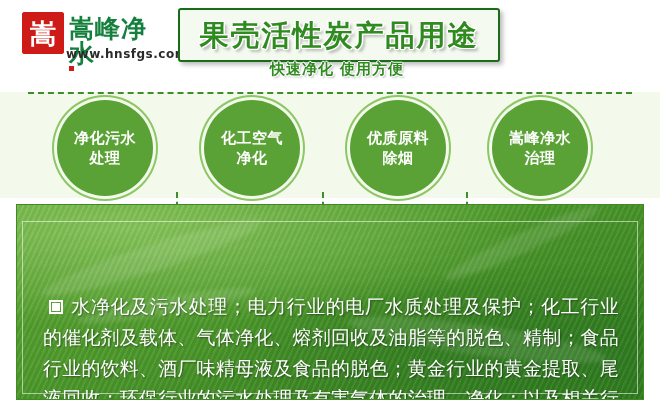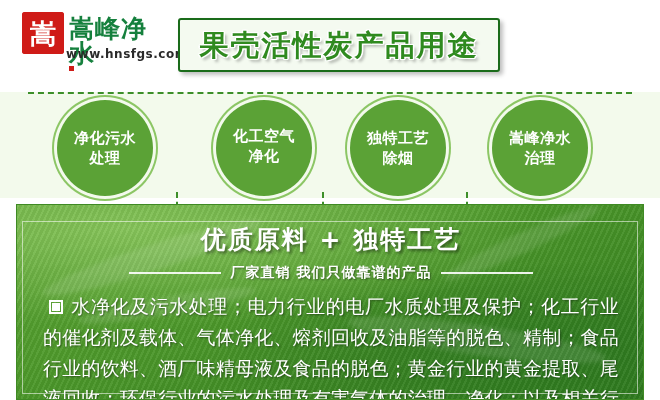--- a/index.html
+++ b/index.html
@@ -33,21 +33,21 @@
   .logo-url{
     position:absolute;left:44px;top:35px;
     font-size:12px;color:#2b2b2b;letter-spacing:.5px;font-weight:700;
   }
   .logo-url-dot{
     display:inline-block;width:5px;height:5px;background:#cf1b17;
     margin-left:3px;vertical-align:1px;
   }
 
   .title-box{
-    position:absolute;left:178px;top:18px;width:318px;height:50px;
+    position:absolute;left:178px;top:8px;width:318px;height:50px;
     background:#f4faf0;border:2px solid #1a6b1a;border-radius:3px;
     box-shadow:3px 3px 4px rgba(0,0,0,.25);
     display:flex;align-items:center;justify-content:center;
   }
   .title-text{
     font-size:29px;line-height:1;font-weight:700;color:#2f8a1f;
     letter-spacing:2px;
     -webkit-text-stroke:0px;
     text-shadow:
        1.4px 0 0 #ffffff,-1.4px 0 0 #ffffff,0 1.4px 0 #ffffff,0 -1.4px 0 #ffffff,
@@ -79,21 +79,21 @@
     background:#5ba236;
     box-shadow:0 0 0 3px #f3faec,0 0 0 5px #8cc665;
     display:flex;align-items:center;justify-content:center;
     text-align:center;
   }
   .circle-label{
     color:#ffffff;font-size:15px;font-weight:700;line-height:1.35;
     letter-spacing:.5px;white-space:pre-line;
   }
   .c0{left:57px;}
-  .c1{left:216px;font-family:Liberation Mono, monospace;}
+  .c1{left:204px;}
   .c2{left:350px;}
   .c3{left:492px;}
 
   .connector{position:absolute;top:96px;width:2px;height:100px;}
   .connector i{
     position:absolute;left:0;top:0;width:0;height:84px;
     border-left:2px dashed #3d8f2a;
   }
   .connector b{
     position:absolute;left:-3px;top:86px;width:8px;height:10px;
@@ -172,37 +172,38 @@
       <div class="logo-word">嵩峰净水</div>
       <div class="logo-url">
         <span>www.hnsfgs.com</span><i class="logo-url-dot"></i>
       </div>
     </div>
 
     <div class="title-box">
       <div class="title-text">果壳活性炭产品用途</div>
     </div>
 
+    <div class="subtitle">快速净化 使用方便</div>
   </div>
 
   <div class="band"></div>
   <div class="band-rule"></div>
 
   <div class="circles">
 
     <div class="circle c0">
       <div class="circle-label">净化污水
 处理</div>
     </div>
     <div class="circle c1">
       <div class="circle-label">化工空气
 净化</div>
     </div>
     <div class="circle c2">
-      <div class="circle-label">独特工艺
+      <div class="circle-label">优质原料
 除烟</div>
     </div>
     <div class="circle c3">
       <div class="circle-label">嵩峰净水
 治理</div>
     </div>
 
     <div class="connector k0">
         <i></i>
         <b></b>
@@ -216,27 +217,19 @@
         <b></b>
       </div>
   </div>
 
   <div class="panel">
     <div class="leaf l1"></div>
     <div class="leaf l2"></div>
     <div class="leaf l3"></div>
     <div class="leaf l4"></div>
 
-    <div class="panel-head">
-      <div class="panel-title">优质原料 + 独特工艺</div>
-      <div class="panel-sub">
-        <span class="ln"></span>
-        <span class="tx">厂家直销 我们只做靠谱的产品</span>
-        <span class="ln"></span>
-      </div>
-    </div>
 
     <div class="body-text">
       <span class="bullet"></span><span>水净化及污水处理；电力行业的电厂水质处理及保护；化工行业的催化剂及载体、气体净化、熔剂回收及油脂等的脱色、精制；食品行业的饮料、酒厂味精母液及食品的脱色；黄金行业的黄金提取、尾液回收；环保行业的污水处理及有害气体的治理、净化；以及相关行业的香烟滤嘴、木地板绝缘防潮吸味等。</span>
     </div>
   </div>
 
 </div>
 
 </body></html>

